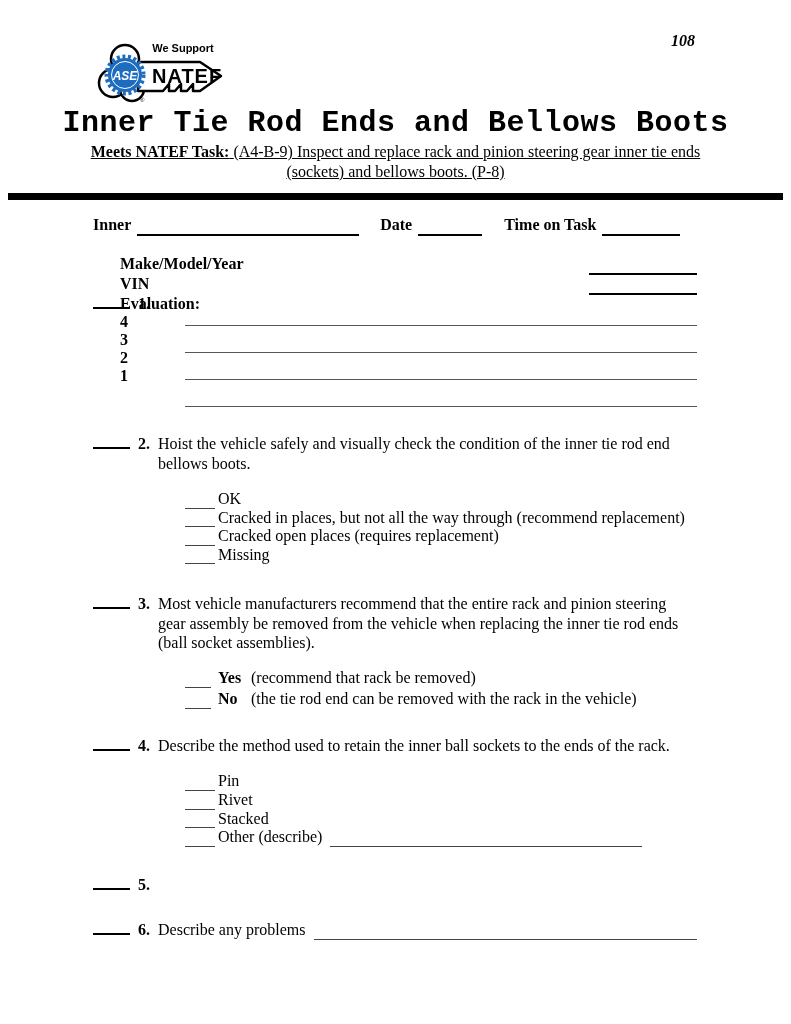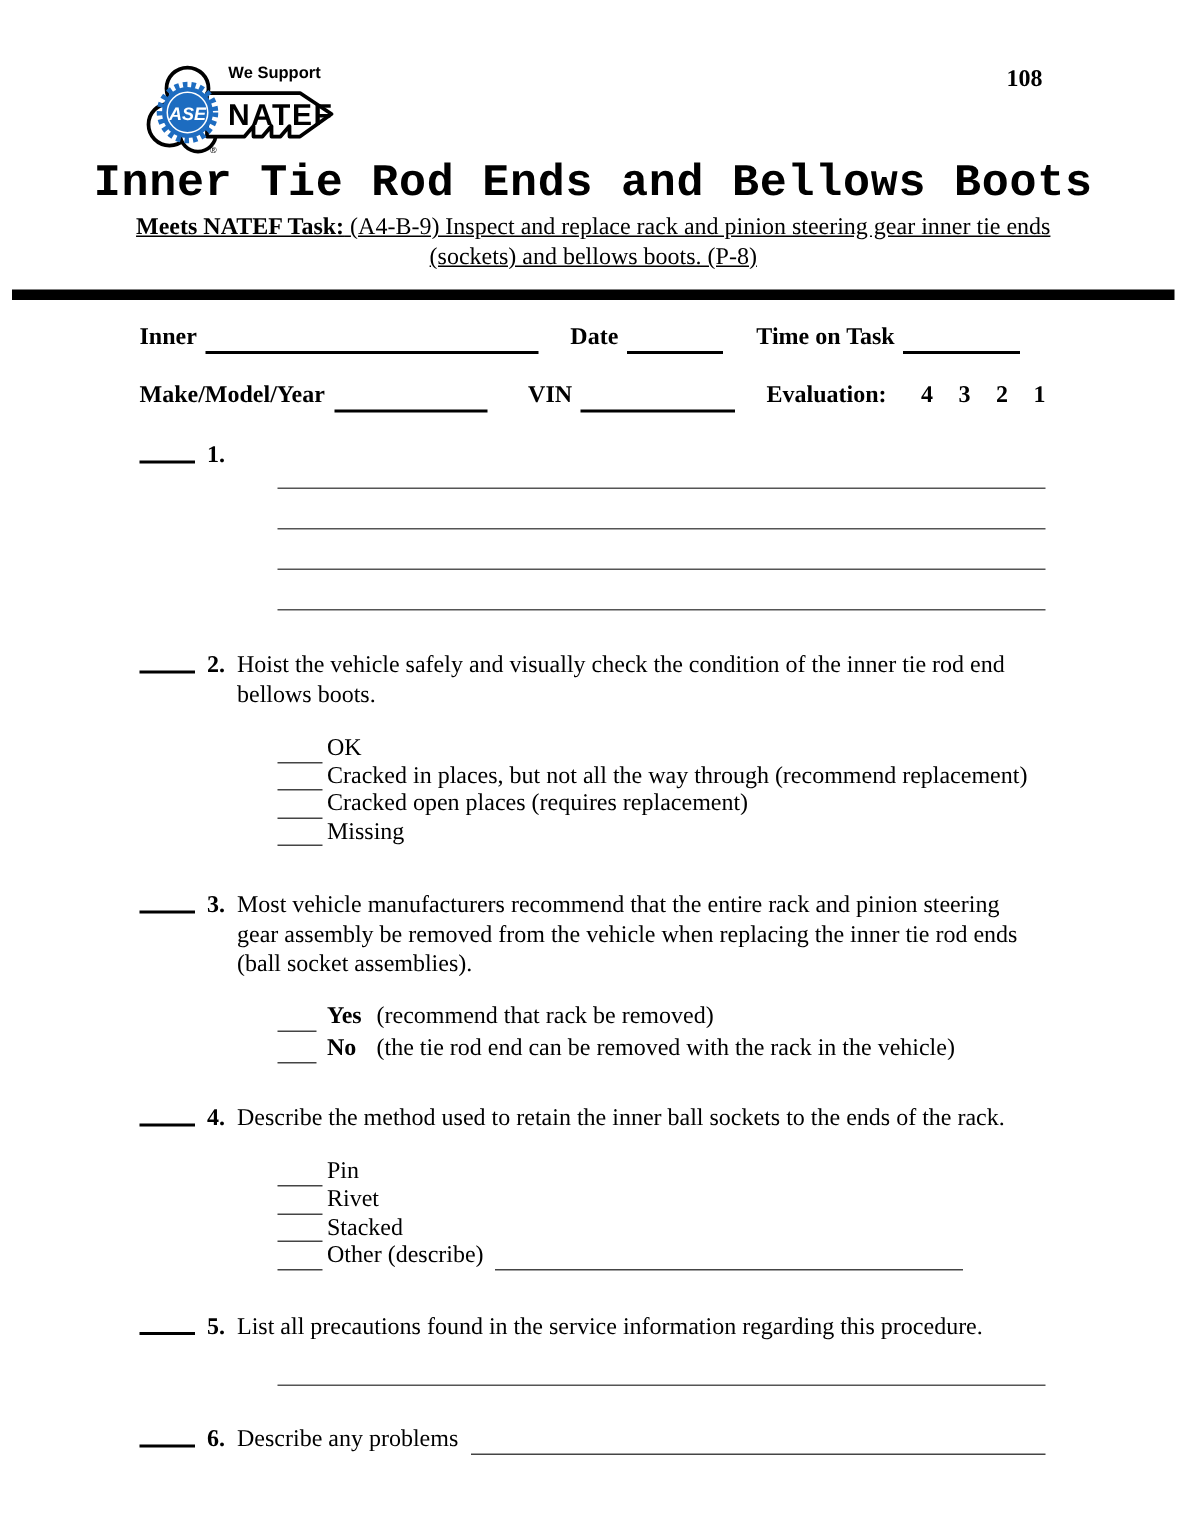--- a/index.html
+++ b/index.html
@@ -8,22 +8,22 @@
     width: 791px; height: 1024px;
     background: #ffffff;
     font-family: "Liberation Serif", serif;
     color: #000;
     position: relative;
     overflow: hidden;
   }
   .bold { font-weight: bold; }
 
   .page-number {
-    position: absolute; top: 44px; left: 671px;
-    font-size: 16px; font-weight: bold;
+    position: absolute; top: 32px; left: 671px;
+    font-size: 16px; font-weight: bold; font-style: italic;
   }
   .logo {
     position: absolute; top: 38px; left: 94px;
     width: 132px; height: 72px;
   }
 
   .title {
     margin: 106px 0 0 0;
     text-align: center;
     font-size: 30px; font-weight: bold;
@@ -36,21 +36,21 @@
     text-align: center;
     font-size: 16px; line-height: 20px; text-decoration: underline;
   }
   .divider-bar {
     height: 7px; background: #000;
     margin: 11px 8px 0 8px;
   }
 
   .info { margin: 16px 94px 0 93px; font-size: 16px; }
   .info-row { display: flex; align-items: baseline; font-weight: bold; height: 20px; }
-  .info-row + .info-row { margin-top: 19px; }
+  .info-row + .info-row { margin-top: 19px; flex-direction: column; }
   .iblank {
     display: inline-block; align-self: flex-end;
     border-bottom: 2px solid #000; height: 15px;
   }
   .lbl { margin-right: 6px; white-space: nowrap; }
   .eval-num { margin-left: 17px; }
 
   .items { margin: 19px 94px 0 93px; font-size: 16px; }
   .item { display: flex; align-items: flex-start; }
   .score-blank {
@@ -233,24 +233,20 @@
           <span>Other (describe)</span>
           <span class="fill-line other-line"></span>
         </div>
       </div>
     </div>
   </div>
 
   <div class="item m-item5">
     <span class="score-blank"></span>
     <span class="item-num">5.</span>
-    <div class="item-body">
-      <p class="item-text">List all precautions found in the service information regarding this procedure.</p>
-      <div class="ans-line-single"></div>
-    </div>
   </div>
 
   <div class="item m-item6">
     <span class="score-blank"></span>
     <span class="item-num">6.</span>
     <div class="item-body flex-text">
       <span>Describe any problems</span>
       <span class="fill-line"></span>
     </div>
   </div>

